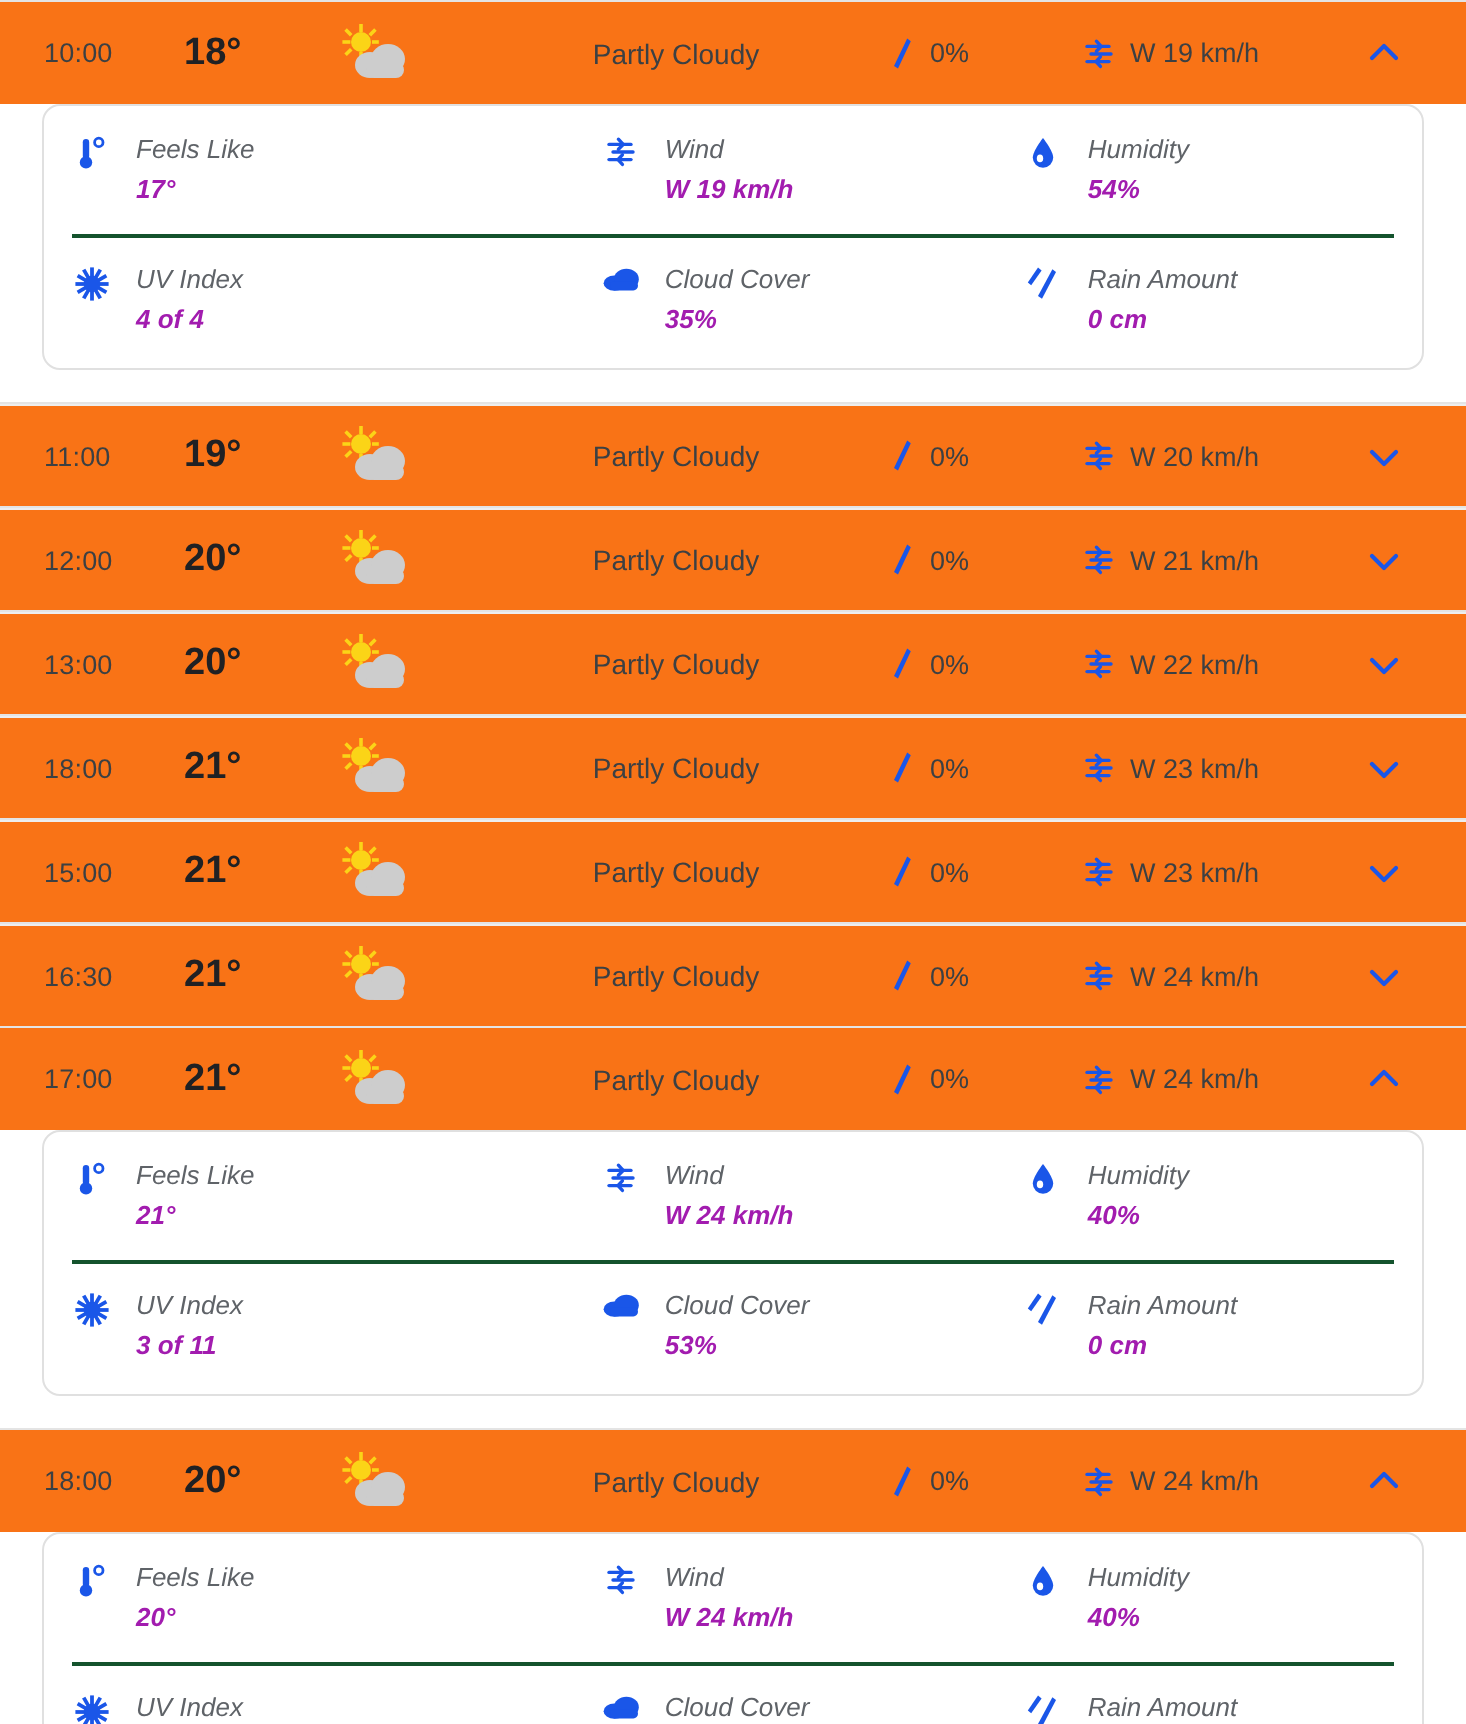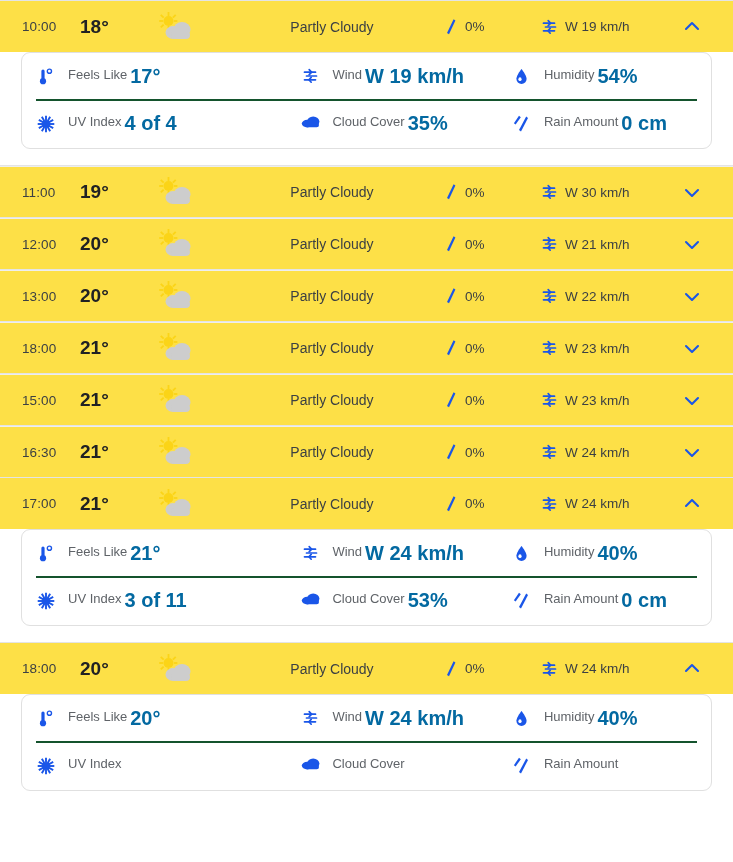--- a/index.html
+++ b/index.html
@@ -26,38 +26,39 @@
 
   .sep-strong { border-top: 1px solid #e4e4e4; height: 0; }
 
   
   .hour-row {
     position: relative;
     display: flex;
     align-items: center;
     height: 51px;
     padding: 0 18px 0 22px;
-    background: #fde047;
+    background: #f97316;
     cursor: pointer;
   }
 
   .col-time {
     width: 58px;
     flex: 0 0 58px;
     font-size: 13.5px;
     color: #3c4043;
     letter-spacing: .1px;
   }
 
   .col-temp {
     width: 72px;
     flex: 0 0 72px;
     font-size: 19px;
     font-weight: bold;
     color: #202124;
+    margin-left: 12px;
   }
 
   .col-icon {
     width: 62px;
     flex: 0 0 62px;
     display: flex;
     align-items: center;
     justify-content: flex-start;
     padding-left: 5px;
   }
@@ -124,23 +125,23 @@
   .detail-cell.c3 { width: 28%; }
 
   .dc-icon {
     width: 20px;
     flex: 0 0 20px;
     display: flex;
     justify-content: center;
     padding-top: 1px;
   }
 
-  .dc-text { display: flex; flex-direction: row; gap: 3px; }
+  .dc-text { display: flex; flex-direction: column; gap: 3px; font-style: italic; }
   .dc-label { font-size: 13px; color: #5f6368; line-height: 16px; }
-  .dc-value { font-size: 20px; font-weight: bold; color: #0369a1; line-height: 18px; }
+  .dc-value { font-size: 13px; font-weight: bold; color: #a21caf; line-height: 18px; }
 
   svg { display: block; }
 </style>
 </head>
 <body>
 
 <div class="forecast-list" id="list">
     <div class="hour-block expanded">
       <div class="hour-row">
       <span class="col-time">10:00</span>
@@ -328,21 +329,21 @@
       <span class="col-wind">
         <svg width="17" height="16" viewBox="0 0 17 16">
     <g stroke="#1a56e8" stroke-width="1.7" stroke-linecap="round" fill="none">
       <line x1="2.5" y1="4.2" x2="13.5" y2="4.2"></line>
       <line x1="4.5" y1="8.0" x2="14.5" y2="8.0"></line>
       <line x1="2.5" y1="11.8" x2="13.5" y2="11.8"></line>
       <polyline points="7.2,1.6 9.6,4.2 7.2,6.6"></polyline>
       <polyline points="9.2,9.4 7.0,11.8 9.2,14.2"></polyline>
     </g>
   </svg>
-          <span>W 30 km/h</span>
+          <span>W 20 km/h</span>
       </span>
       <span class="col-chevron">
           <svg width="20" height="17" viewBox="0 0 20 17">
     <polyline points="4,6 10,12 16,6" fill="none" stroke="#1a56e8" stroke-width="2.1" stroke-linecap="round" stroke-linejoin="round"></polyline>
   </svg>
         </span>
     </div>
     </div>
     <div class="hour-block collapsed">
       <div class="sep-strong"></div>

